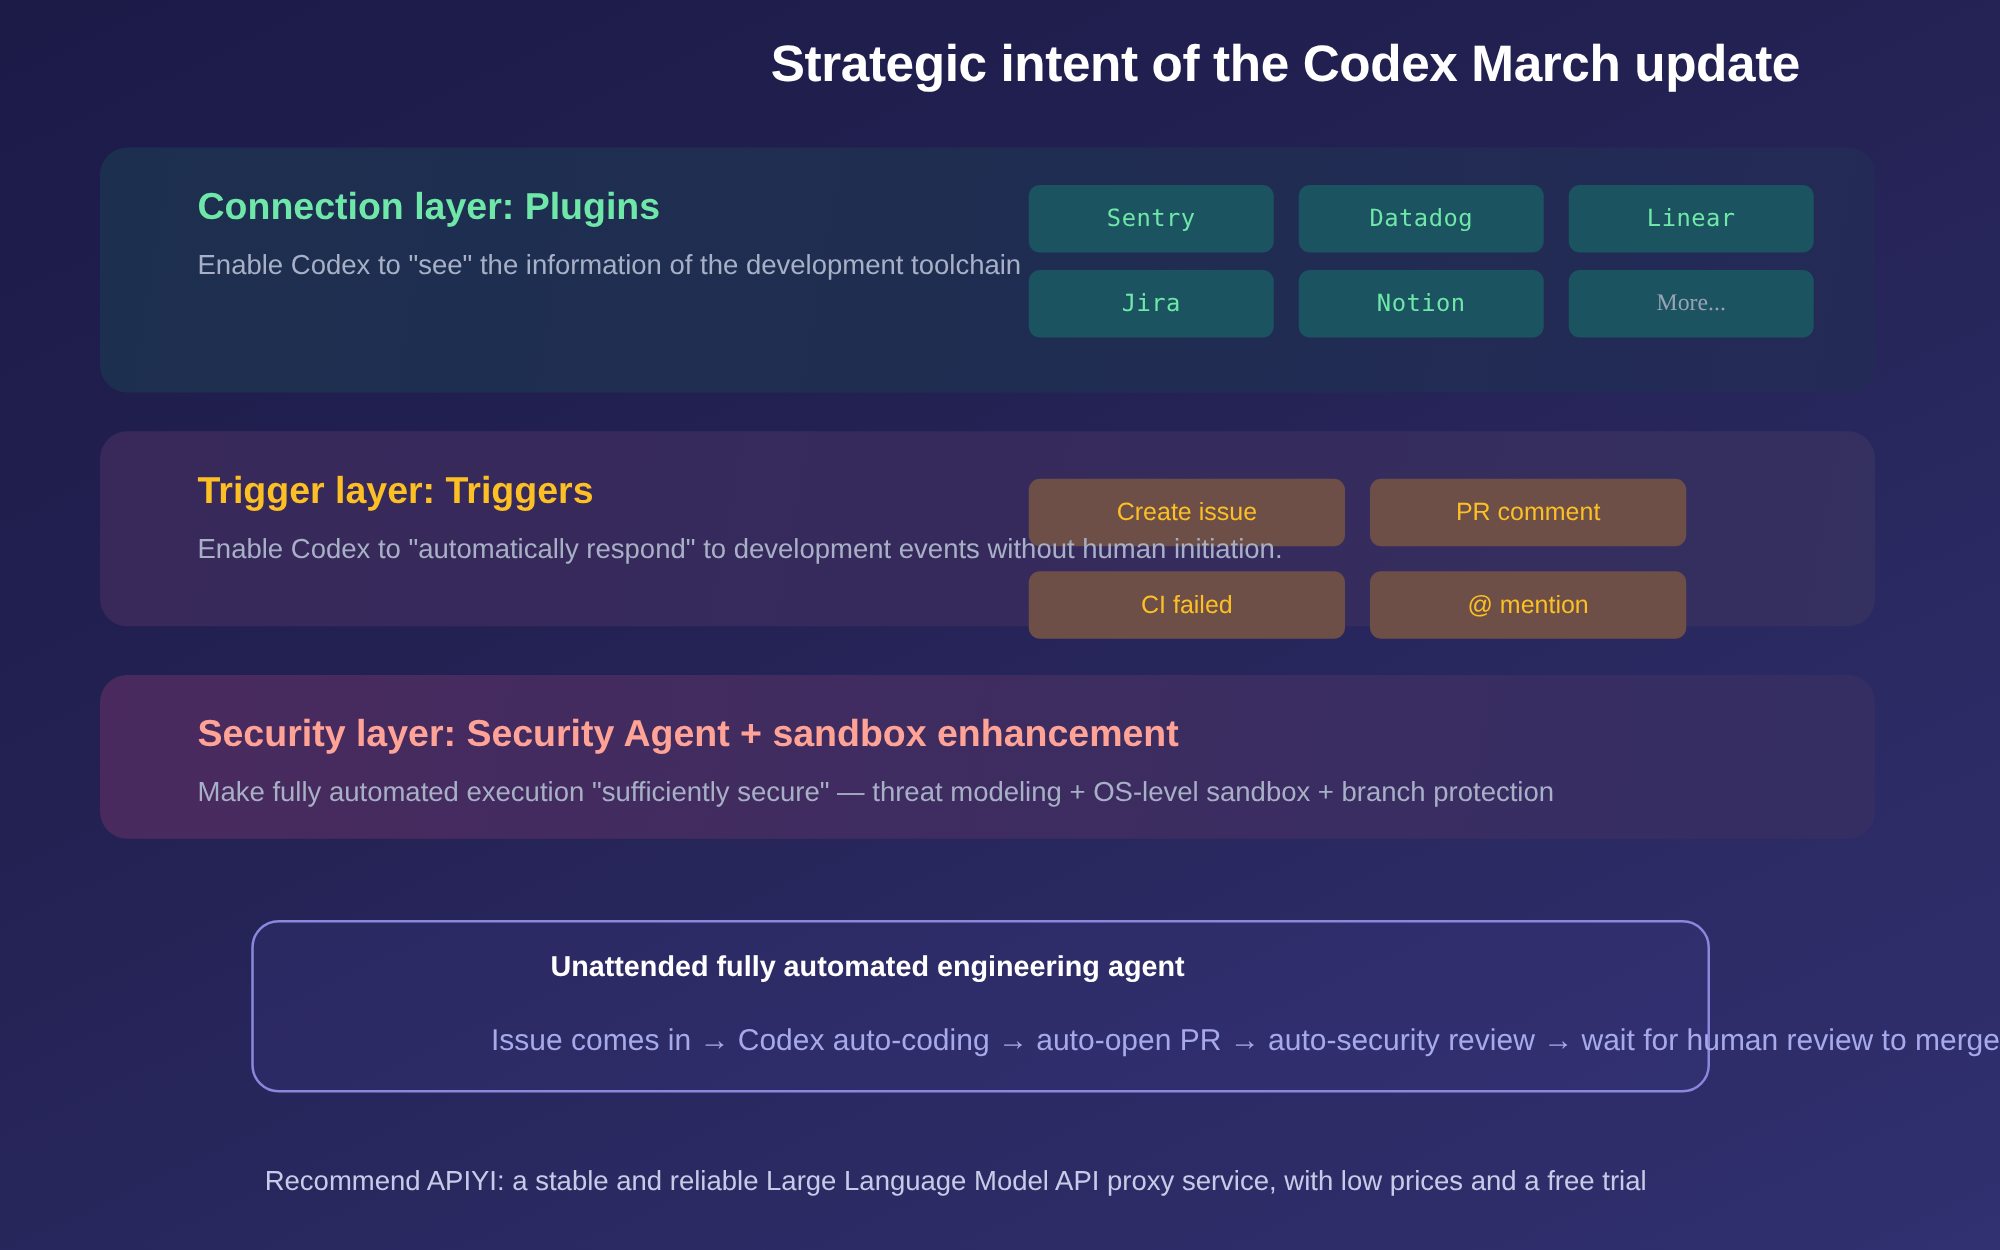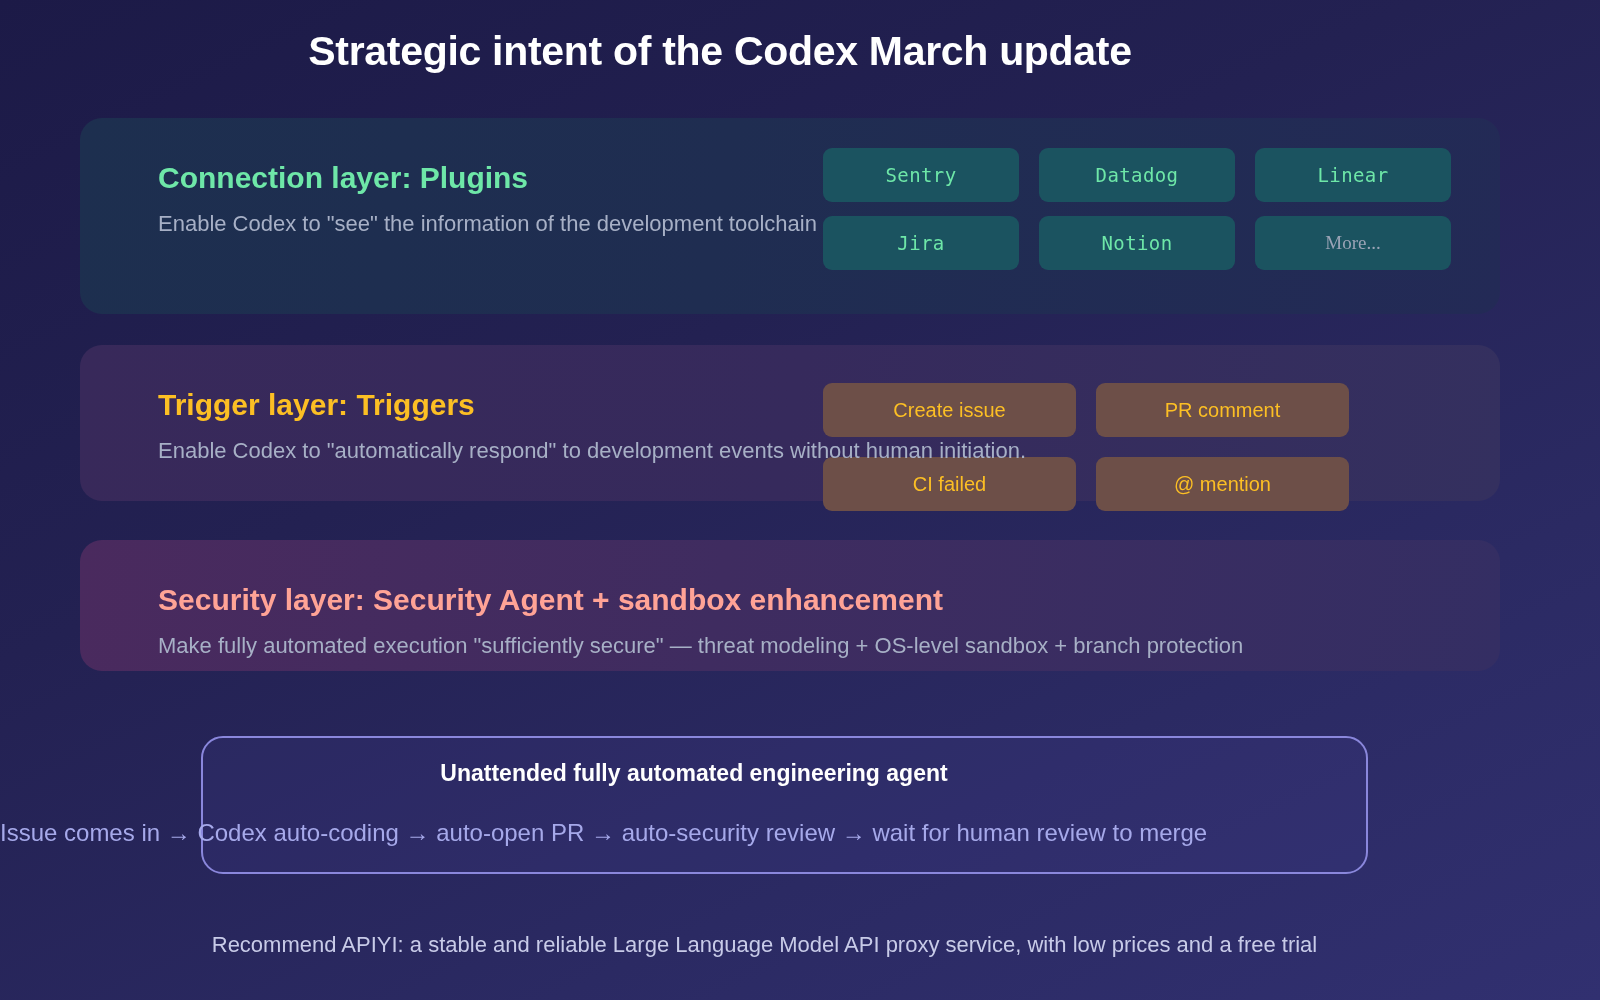--- a/index.html
+++ b/index.html
@@ -22,21 +22,21 @@
     width: 1600px;
     height: 1000px;
   }
 
   
   .page-title {
     position: absolute;
     top: 28px;
     left: 0;
     width: 1440px;
-    text-align: center;
+    text-align: right;
     font-size: 41px;
     font-weight: bold;
     color: #ffffff;
     letter-spacing: -0.3px;
   }
 
   
   .layer-card {
     position: absolute;
     left: 80px;
@@ -67,21 +67,20 @@
     left: 78px;
     top: 30px;
     z-index: 4;
   }
 
   .card-heading {
     font-size: 30px;
     font-weight: bold;
     line-height: 1.18;
     white-space: nowrap;
-    margin-top: 12px;
   }
 
   .card-heading.green  { color: #6ee7a8; }
   .card-heading.amber  { color: #fcbf24; }
   .card-heading.salmon { color: #ffa396; }
 
   .card-sub {
     margin-top: 16px;
     font-size: 22px;
     color: #a7b0c6;
@@ -168,21 +167,21 @@
     font-weight: bold;
     color: #ffffff;
     z-index: 5;
   }
 
   .outcome-flow {
     position: absolute;
     top: 819px;
     left: 0;
     width: 1600px;
-    text-align: left;
+    text-align: right;
     font-size: 24px;
     color: #a6a9ea;
     white-space: nowrap;
     z-index: 5;
   }
 
   
   .footer-note {
     position: absolute;
     top: 932px;

